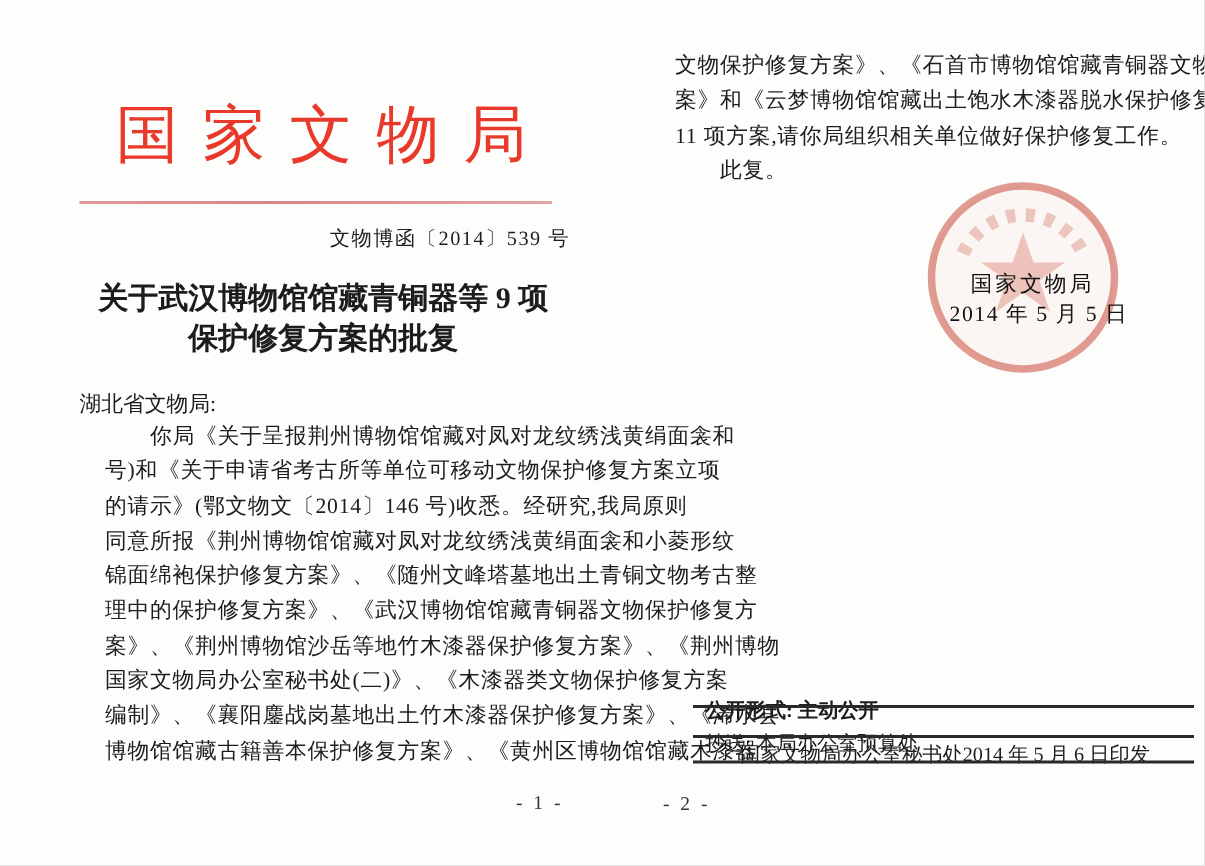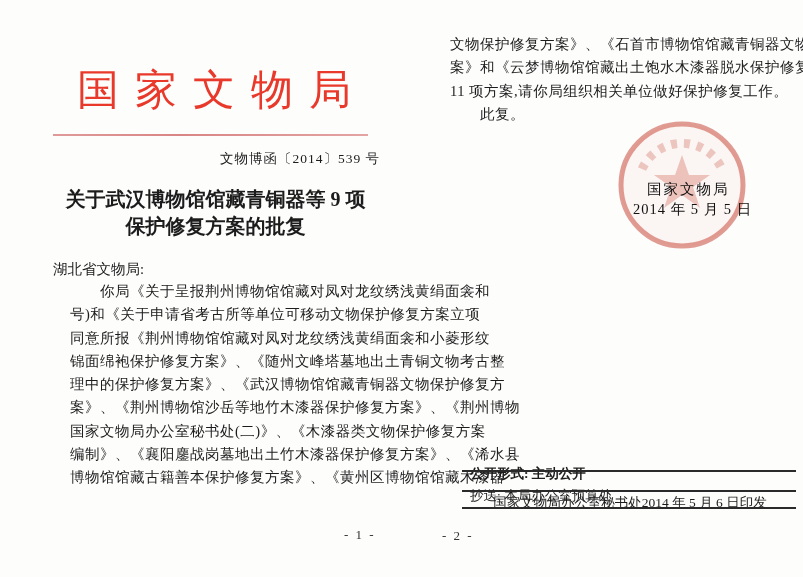--- a/index.html
+++ b/index.html
@@ -101,20 +101,21 @@
   <div class="abs doc-title">
     <div>关于武汉博物馆馆藏青铜器等 9 项</div>
     <div>保护修复方案的批复</div>
   </div>
 
   <div class="abs salutation">湖北省文物局:</div>
 
   <div id="body-left" class="abs body-block">
       <div>　　你局《关于呈报荆州博物馆馆藏对凤对龙纹绣浅黄绢面衾和</div>
       <div>号)和《关于申请省考古所等单位可移动文物保护修复方案立项</div>
+      <div>的请示》(鄂文物文〔2014〕146 号)收悉。经研究,我局原则</div>
       <div>同意所报《荆州博物馆馆藏对凤对龙纹绣浅黄绢面衾和小菱形纹</div>
       <div>锦面绵袍保护修复方案》、《随州文峰塔墓地出土青铜文物考古整</div>
       <div>理中的保护修复方案》、《武汉博物馆馆藏青铜器文物保护修复方</div>
       <div>案》、《荆州博物馆沙岳等地竹木漆器保护修复方案》、《荆州博物</div>
       <div>国家文物局办公室秘书处(二)》、《木漆器类文物保护修复方案</div>
       <div>编制》、《襄阳鏖战岗墓地出土竹木漆器保护修复方案》、《浠水县</div>
       <div>博物馆馆藏古籍善本保护修复方案》、《黄州区博物馆馆藏木漆器</div>
     </div>
 
   <div id="pagenum-1" class="abs page-num">- 1 -</div>

